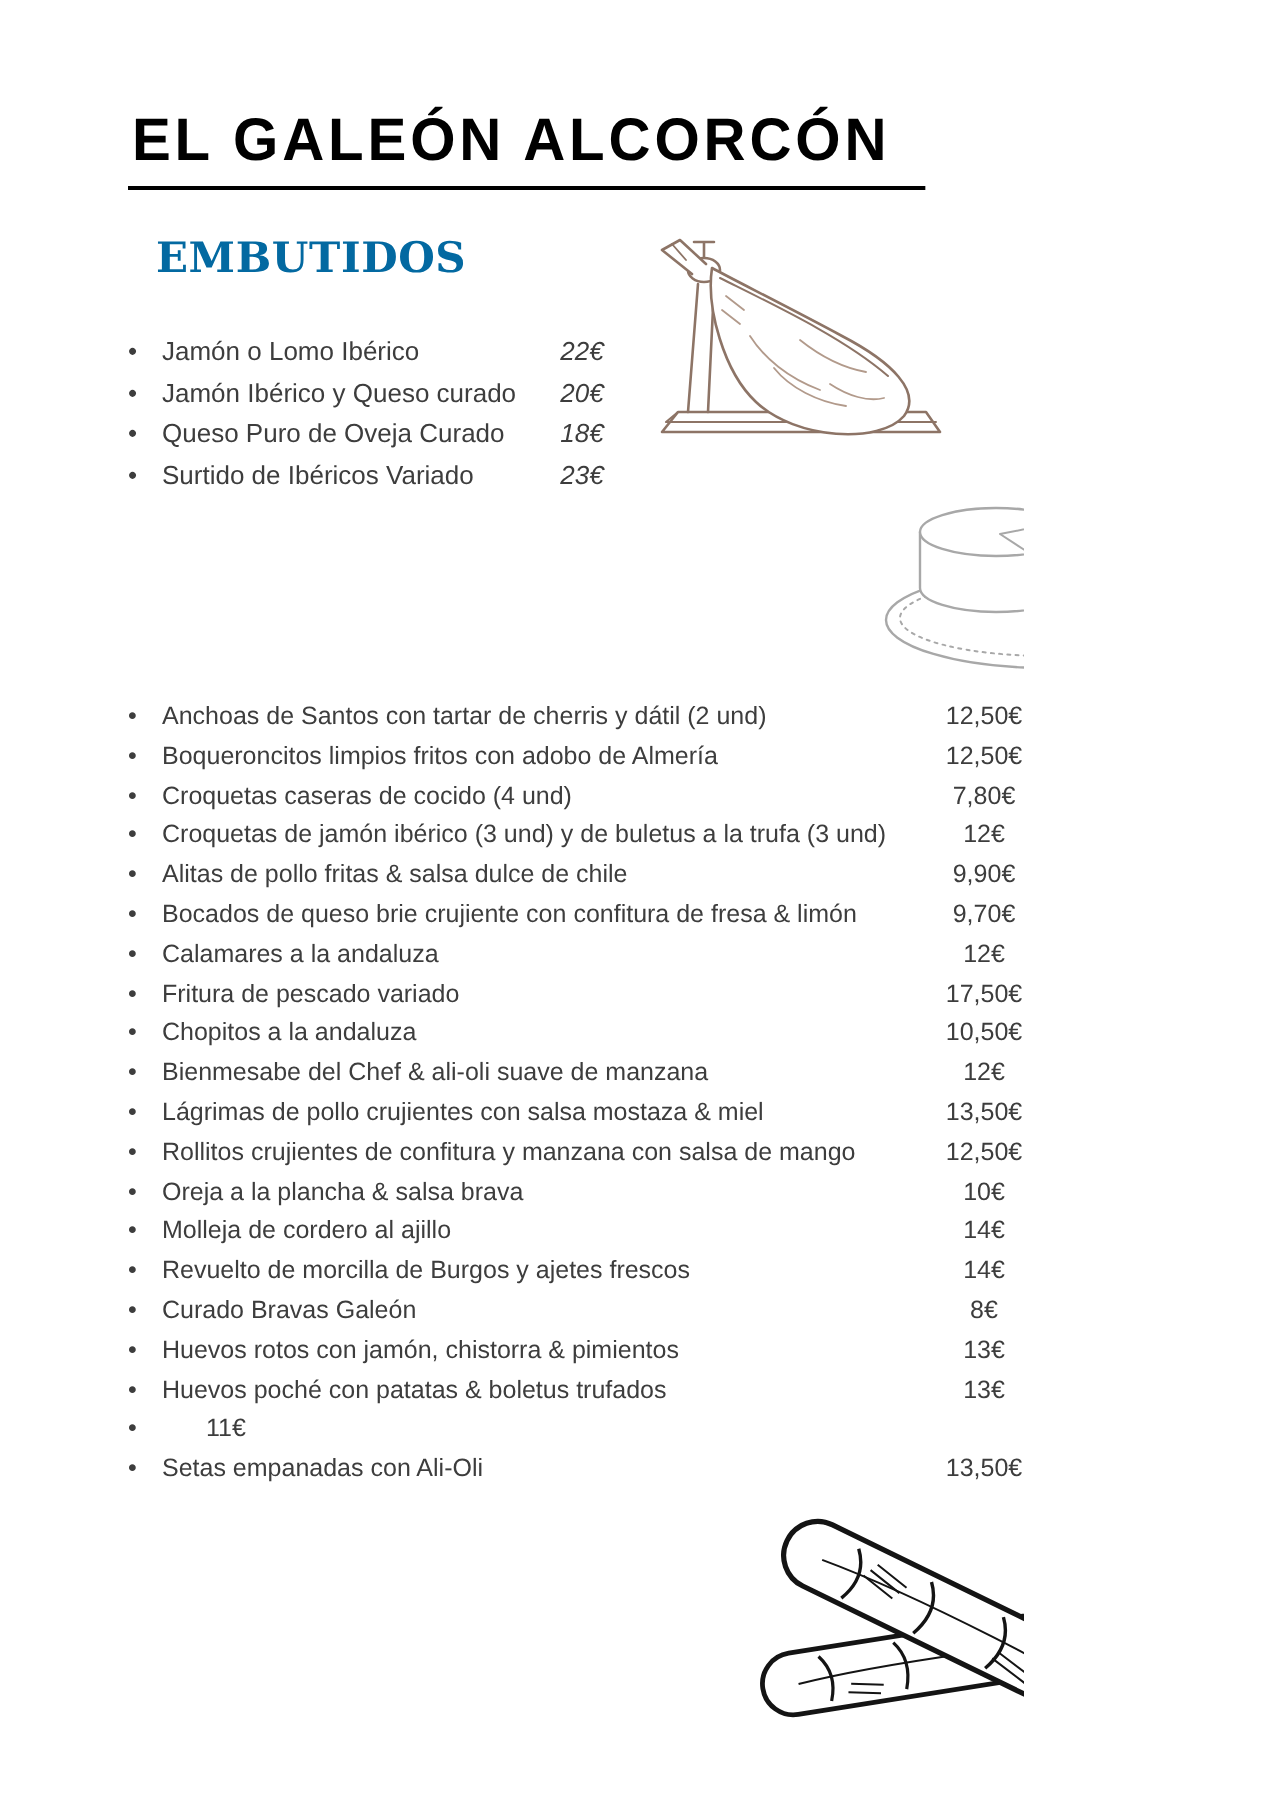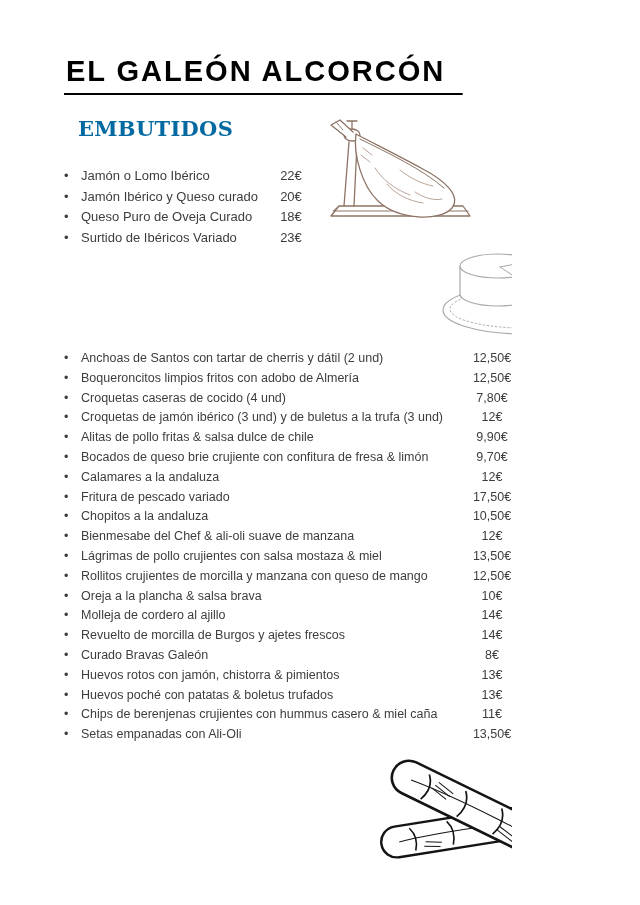--- a/index.html
+++ b/index.html
@@ -42,21 +42,21 @@
     position:absolute;
     color:#3d3d3d;
   }
   .menu-row{display:flex;align-items:baseline;}
   .bullet{flex:none;width:17px;}
   .item-name{flex:1;white-space:nowrap;overflow:visible;}
   .item-price{flex:none;text-align:center;white-space:nowrap;}
 
   .embutidos-list{left:64px;top:166px;width:254px;font-size:13px;}
   .embutidos-list .menu-row{height:20.7px;line-height:20.7px;}
-  .embutidos-list .item-price{width:54px;}
+  .embutidos-list .item-price{width:54px;font-style:italic;}
 
   .raciones-list{left:64px;top:349px;width:460px;font-size:12.5px;}
   .raciones-list .menu-row{height:19.8px;line-height:19.8px;}
   .raciones-list .item-price{width:64px;}
 
   .illu{position:absolute;}
   #illu-jamon{left:303px;top:112px;width:172px;height:118px;}
   #illu-cheese{left:438px;top:226px;width:172px;height:112px;}
   #illu-baguettes{left:375px;top:753px;width:235px;height:128px;}
 </style>
@@ -160,21 +160,21 @@
       </li>
 
       <li class="menu-row">
         <span class="bullet">•</span>
         <span class="item-name">Lágrimas de pollo crujientes con salsa mostaza &amp; miel</span>
         <span class="item-price">13,50€</span>
       </li>
 
       <li class="menu-row">
         <span class="bullet">•</span>
-        <span class="item-name">Rollitos crujientes de morcilla y manzana con queso de mango</span>
+        <span class="item-name">Rollitos crujientes de confitura y manzana con salsa de mango</span>
         <span class="item-price">12,50€</span>
       </li>
 
       <li class="menu-row">
         <span class="bullet">•</span>
         <span class="item-name">Oreja a la plancha &amp; salsa brava</span>
         <span class="item-price">10€</span>
       </li>
 
       <li class="menu-row">
@@ -202,21 +202,20 @@
       </li>
 
       <li class="menu-row">
         <span class="bullet">•</span>
         <span class="item-name">Huevos poché con patatas &amp; boletus trufados</span>
         <span class="item-price">13€</span>
       </li>
 
       <li class="menu-row">
         <span class="bullet">•</span>
-        <span class="item-name">Chips de berenjenas crujientes con hummus casero &amp; miel caña</span>
         <span class="item-price">11€</span>
       </li>
 
       <li class="menu-row">
         <span class="bullet">•</span>
         <span class="item-name">Setas empanadas con Ali-Oli</span>
         <span class="item-price">13,50€</span>
       </li>
     </ul>
 

